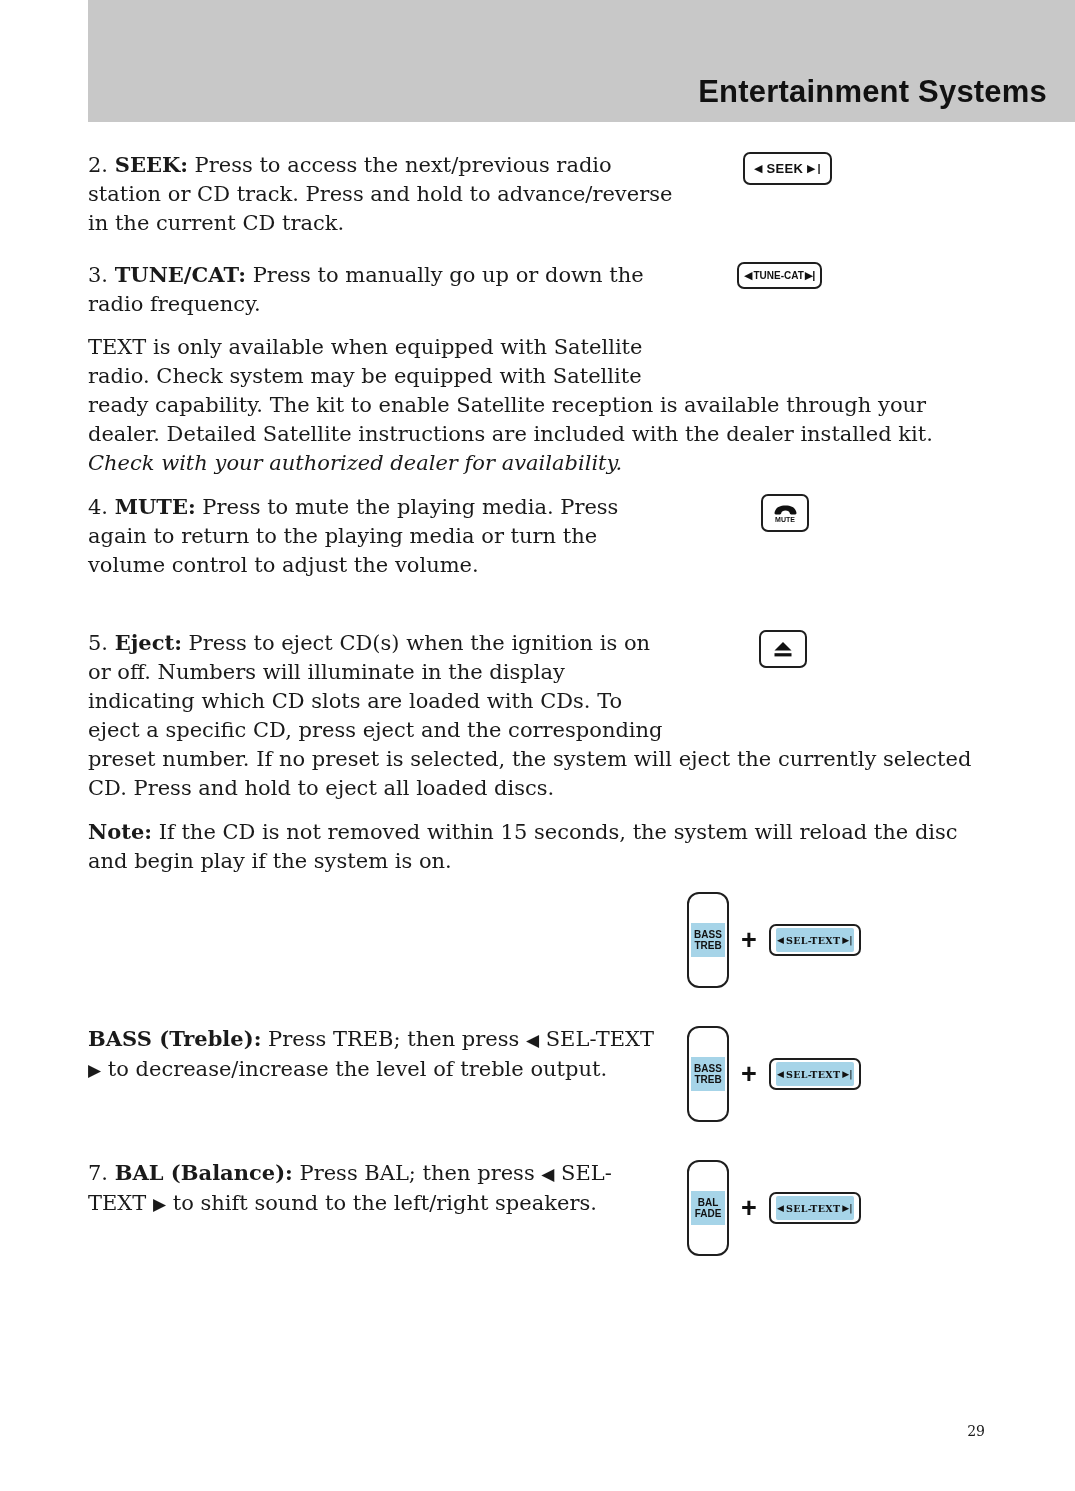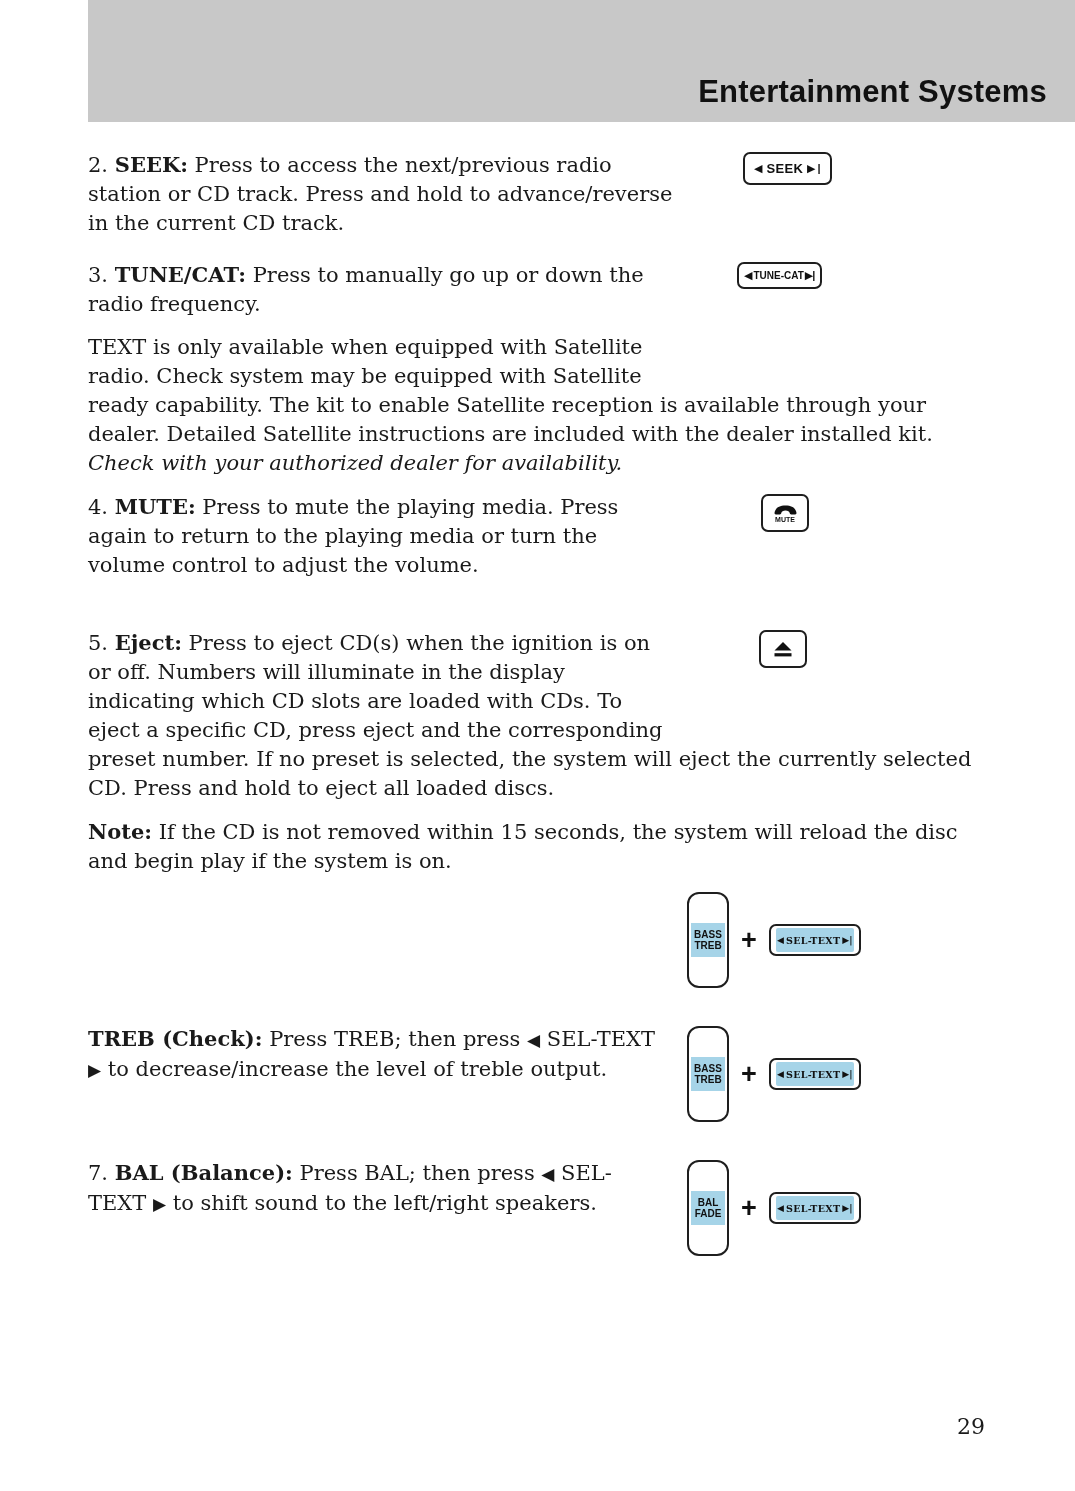--- a/index.html
+++ b/index.html
@@ -85,21 +85,21 @@
   .selbtn .fill {
     position:absolute; left:5px; right:5px; top:2px; bottom:2px;
     background:var(--accent-blue,#a6d4e8); border-radius:2px;
   }
   .selbtn > span { position:relative; z-index:1; }
   .selbtn .hlabel { font-size:9.5px; }
   .selbtn .tri { font-size:9px; }
   
   .footer-num {
     position:absolute; right:90px; bottom:52px;
-    font-size:22px; color:#1a1a1a;
+    font-size:14px; color:#1a1a1a;
   }
 </style>
 </head>
 <body>
 
 <div class="page">
 
   <header class="header">
     <h1>Entertainment Systems</h1>
   </header>
@@ -194,21 +194,21 @@
           <span class="plus">+</span>
           <div class="selbtn">
             <span class="fill"></span>
             <span class="tri">◀</span>
             <span class="hlabel">SEL-TEXT</span>
             <span class="tri">▶</span>
               <span class="bar sm">|</span>
           </div>
         </div>
       </div>
-      <p><b>TREB (Check):</b><span> Press TREB; then press </span><span class="in-tri">◀</span><span> SEL-TEXT </span><span class="in-tri">▶</span><span> to decrease/increase the level of treble output.</span></p>
+      <p><b>BASS (Treble):</b><span> Press TREB; then press </span><span class="in-tri">◀</span><span> SEL-TEXT </span><span class="in-tri">▶</span><span> to decrease/increase the level of treble output.</span></p>
     </section>
 
     <section class="para">
       <div class="float-g fg-rocker">
         <div class="rocker-group">
           <div class="vbtn">
             <span class="band"></span>
             <span class="vlabel">BAL</span>
             <span class="vlabel">FADE</span>
           </div>

